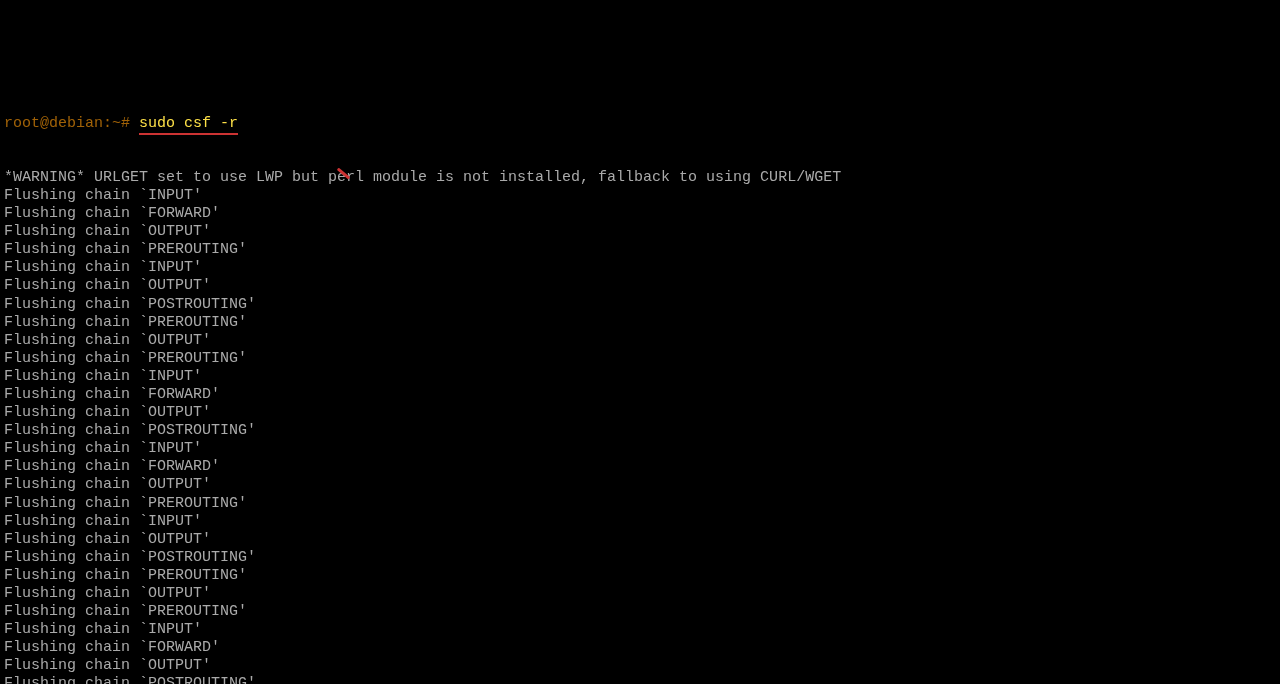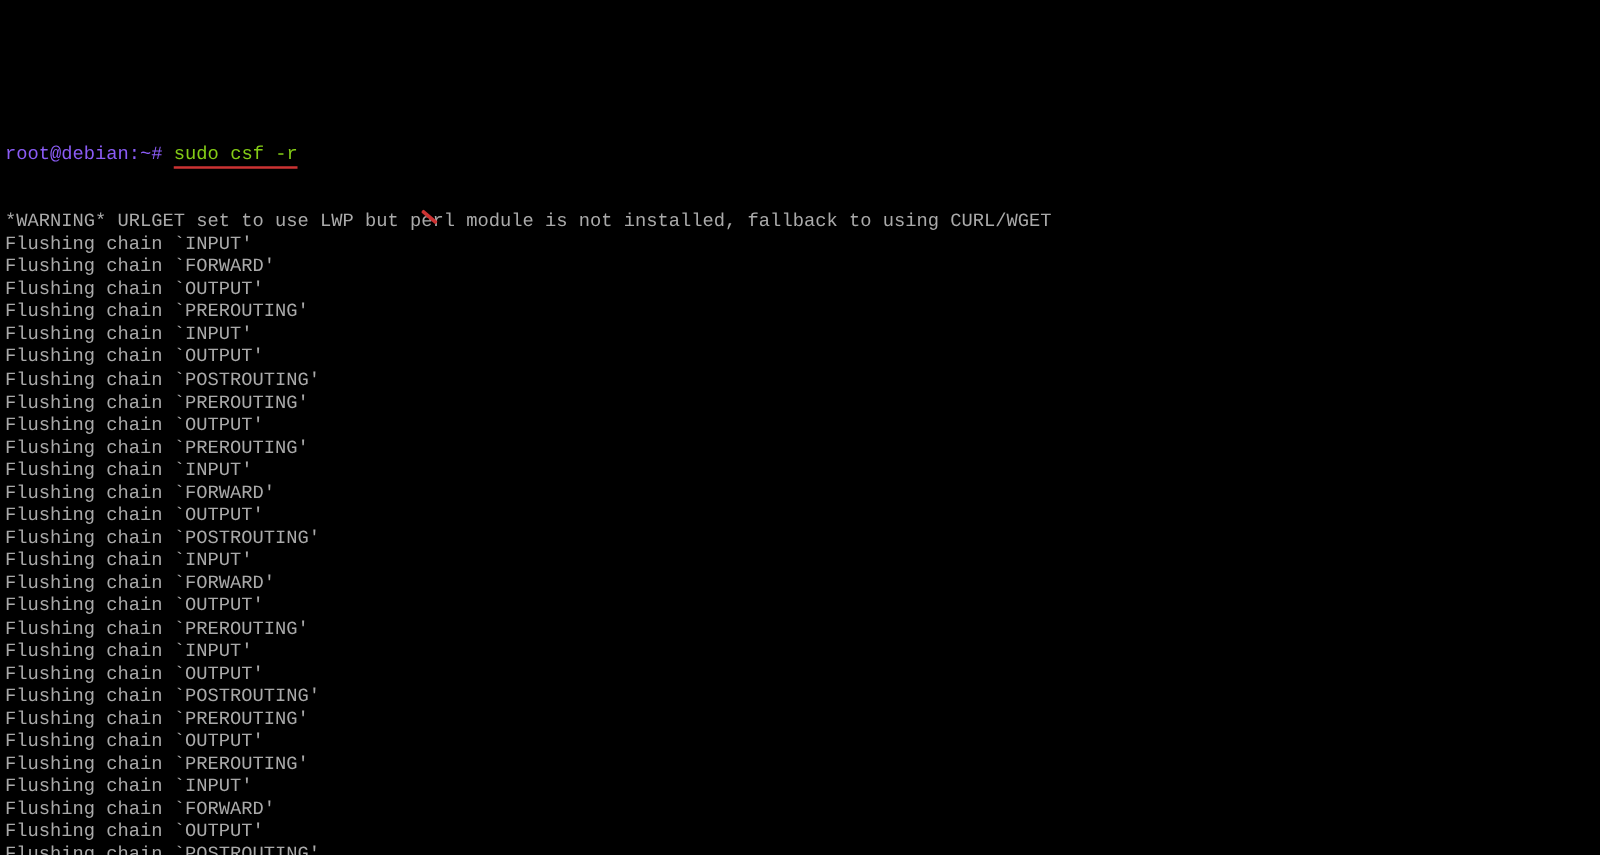--- a/index.html
+++ b/index.html
@@ -20,24 +20,24 @@
       overflow: hidden;
       position: relative;
     }
     .terminal {
       position: relative;
     }
     .prompt-line {
       position: relative;
     }
     .prompt {
-      color: #8b5cf6;
+      color: #a16207;
     }
     .command {
-      color: #84cc16;
+      color: #fde047;
       border-bottom: 2px solid #cc3333;
       padding-bottom: 1px;
     }
     .output-line {
       color: #aaaaaa;
     }
     .red-mark {
       position: absolute;
       left: 332px;
       top: 94px;

